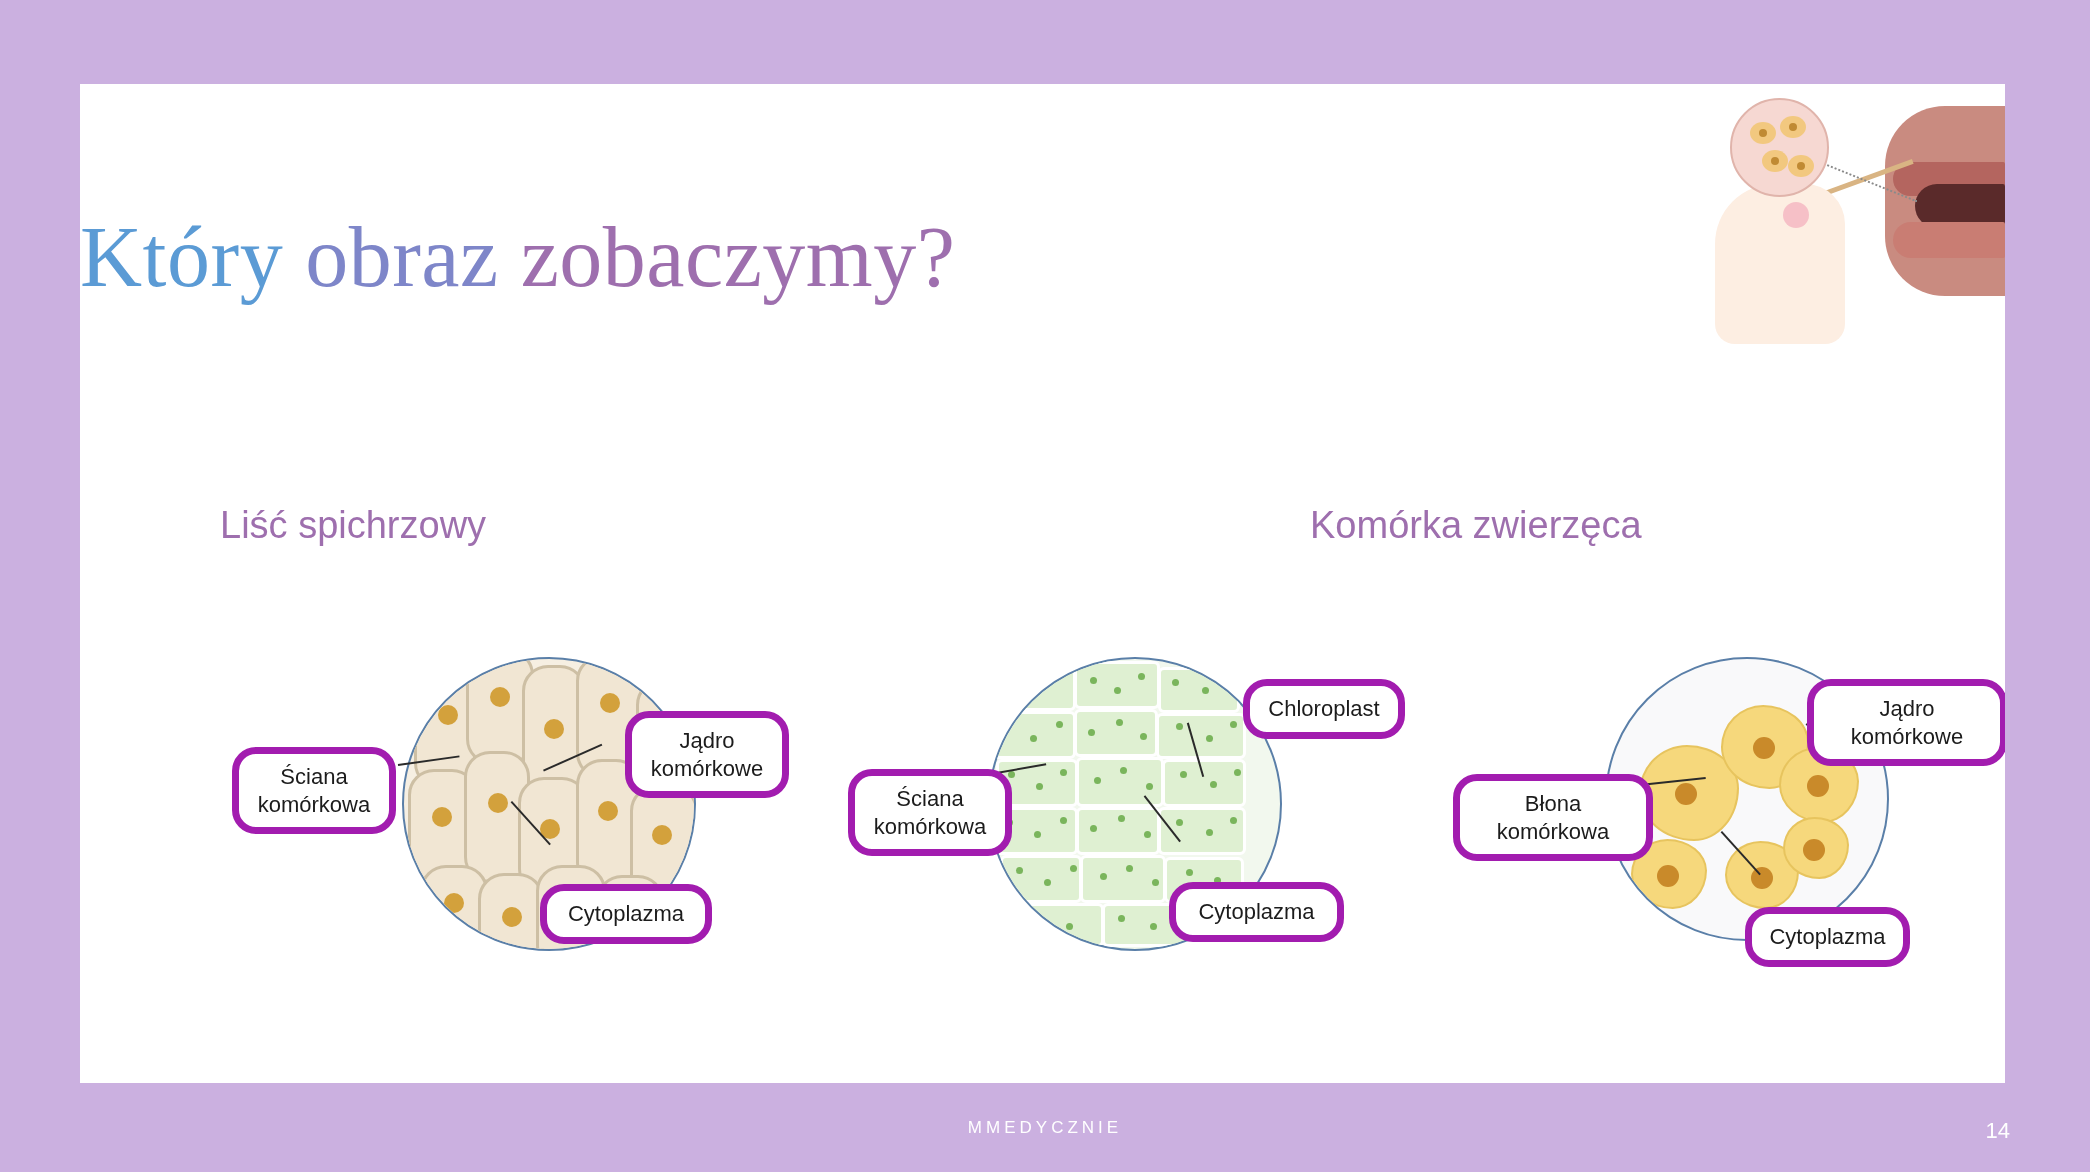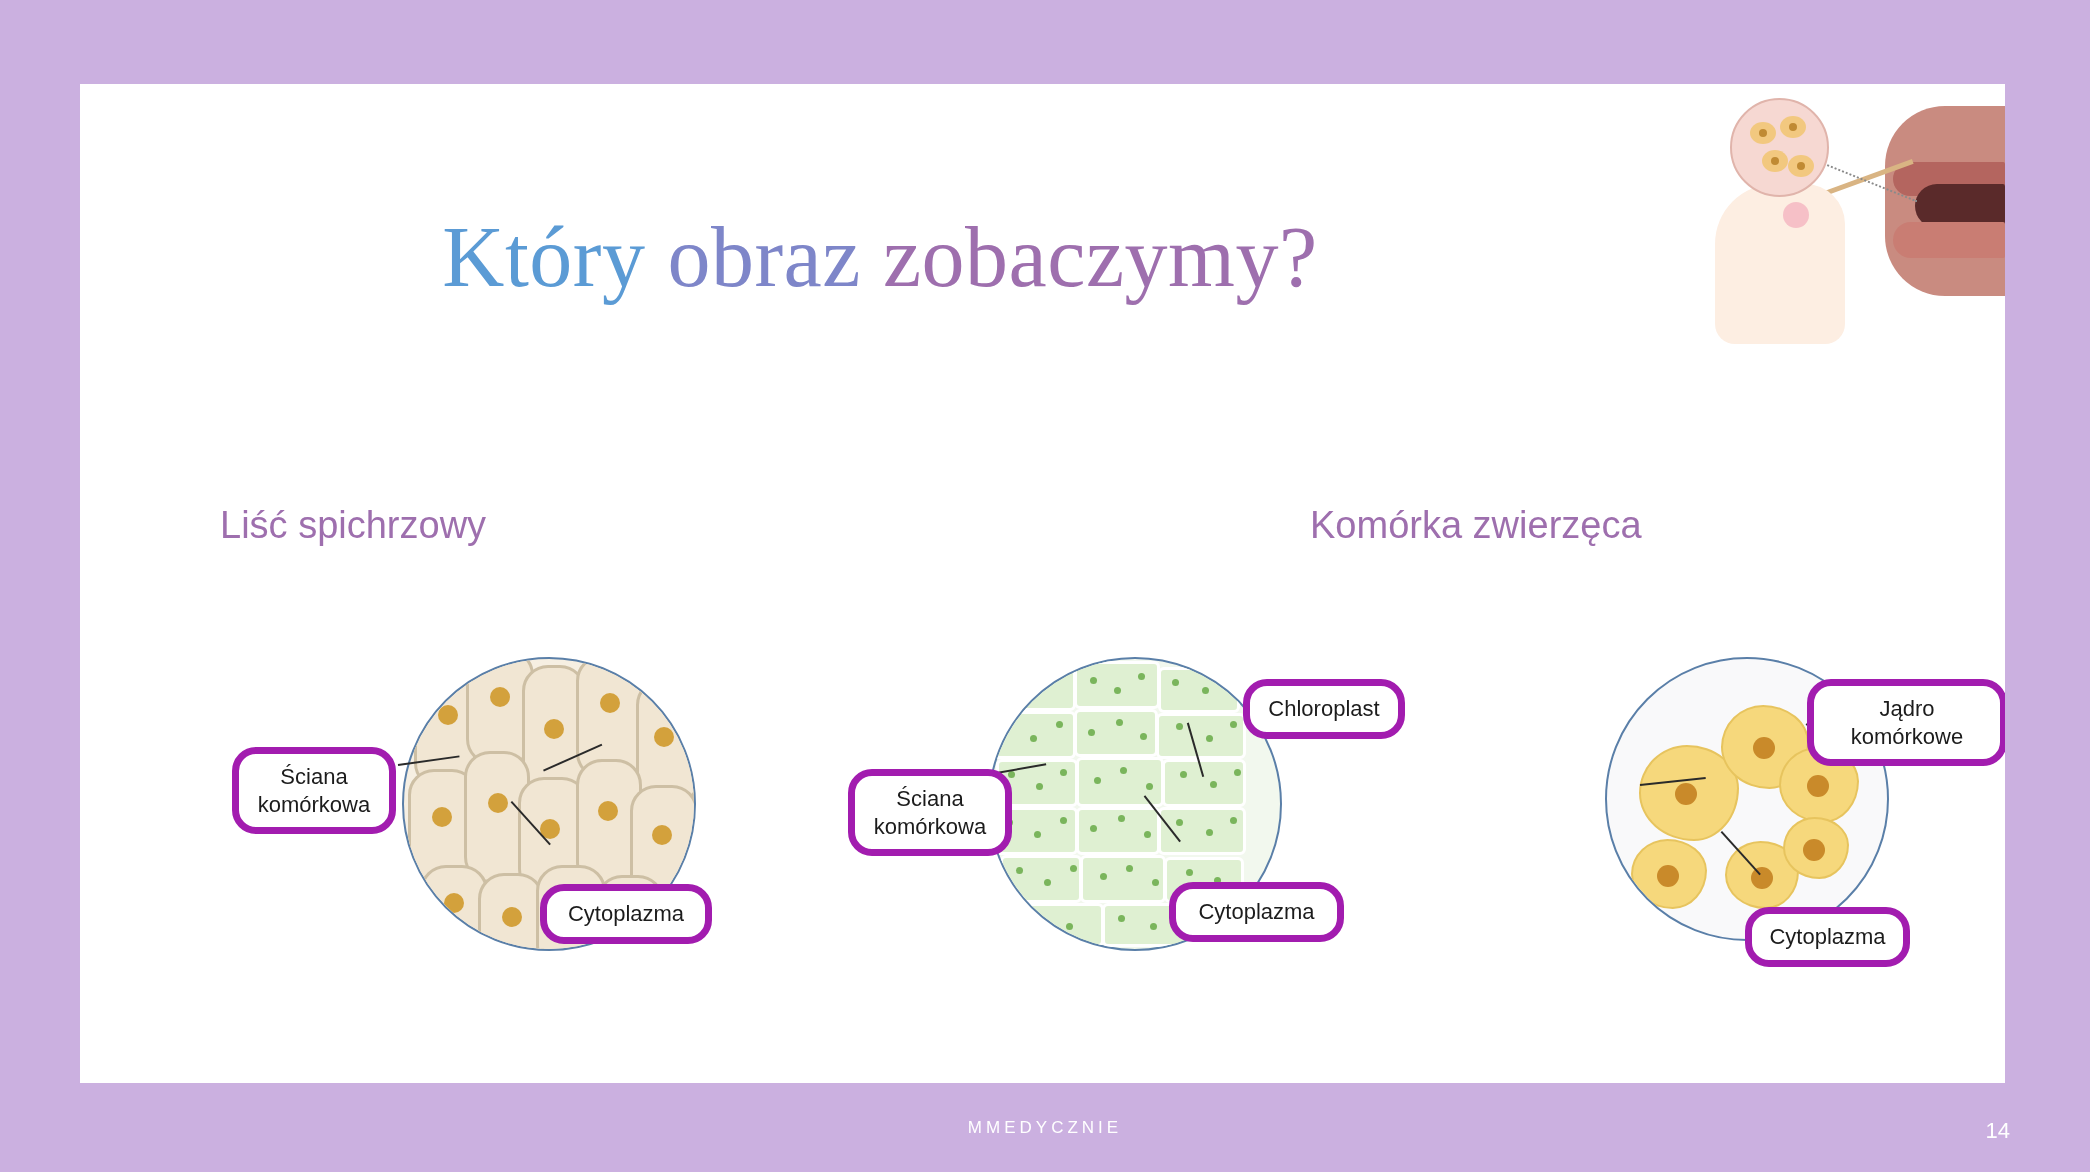--- a/index.html
+++ b/index.html
@@ -32,21 +32,21 @@
     background: #ffffff;
     overflow: hidden;
   }
 
   
   .title {
     position: absolute;
     left: 0;
     top: 130px;
     width: 1600px;
-    text-align: center;
+    text-align: left;
     font-family: "Liberation Serif", serif;
     font-size: 86px;
     line-height: 1;
     letter-spacing: 0.5px;
     white-space: nowrap;
   }
   .title .w1 { color: #5b9bd5; }
   .title .w2 { color: #7e86c9; }
   .title .w3 { color: #9e6fae; }
 
@@ -307,20 +307,22 @@
     <div class="nucA" style="left:40px;  top:234px;"></div>
     <div class="nucA" style="left:98px;  top:248px;"></div>
     <div class="nucA" style="left:156px; top:234px;"></div>
     <div class="nucA" style="left:214px; top:250px;"></div>
   </div>
   <div class="leader" style="left:318px; top:680px; width:62px; transform:rotate(-8deg);"></div>
   <div class="leader" style="left:522px; top:660px; width:64px; transform:rotate(156deg);"></div>
   <div class="leader" style="left:470px; top:760px; width:58px; transform:rotate(-132deg);"></div>
   <div class="callout" style="left:152px; top:663px; width:164px;">Ściana
 komórkowa</div>
+  <div class="callout" style="left:545px; top:627px; width:164px;">Jądro
+komórkowe</div>
   <div class="callout" style="left:460px; top:800px; width:172px;">Cytoplazma</div>
 
   <div class="scope" id="scope-1">
     <div class="cellB" style="left:6px;   top:6px;   width:74px; height:40px;"></div>
     <div class="cellB" style="left:84px;  top:2px;   width:80px; height:42px;"></div>
     <div class="cellB" style="left:168px; top:8px;   width:76px; height:40px;"></div>
     <div class="cellB" style="left:-4px;  top:52px;  width:84px; height:42px;"></div>
     <div class="cellB" style="left:84px;  top:50px;  width:78px; height:42px;"></div>
     <div class="cellB" style="left:166px; top:54px;  width:84px; height:40px;"></div>
     <div class="cellB" style="left:6px;   top:100px; width:76px; height:42px;"></div>
@@ -401,19 +403,20 @@
     <div class="nucC" style="left:68px;  top:124px;"></div>
     <div class="nucC" style="left:146px; top:78px;"></div>
     <div class="nucC" style="left:200px; top:116px;"></div>
     <div class="nucC" style="left:50px;  top:206px;"></div>
     <div class="nucC" style="left:144px; top:208px;"></div>
     <div class="nucC" style="left:196px; top:180px;"></div>
   </div>
   <div class="leader" style="left:1560px; top:700px; width:66px; transform:rotate(-6deg);"></div>
   <div class="leader" style="left:1726px; top:640px; width:62px; transform:rotate(-36deg);"></div>
   <div class="leader" style="left:1680px; top:790px; width:58px; transform:rotate(-132deg);"></div>
+  <div class="callout" style="left:1373px; top:690px; width:200px;">Błona komórkowa</div>
   <div class="callout" style="left:1727px; top:595px; width:200px;">Jądro komórkowe</div>
   <div class="callout" style="left:1665px; top:823px; width:165px;">Cytoplazma</div>
 
 </div>
 
 <div class="footer-brand">MMEDYCZNIE</div>
 <div class="footer-page">14</div>
 
 </body></html>

